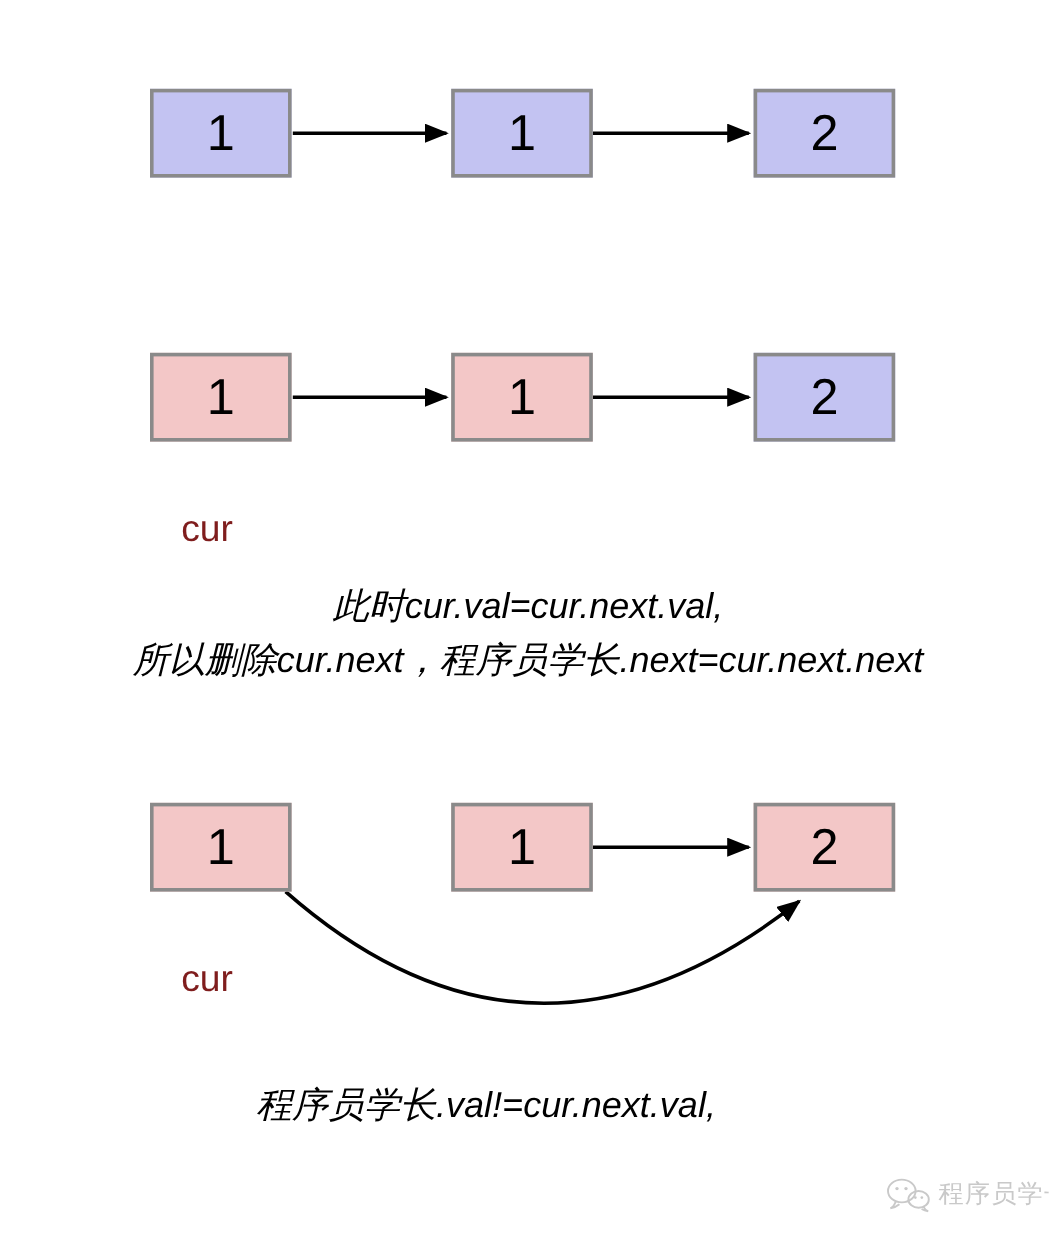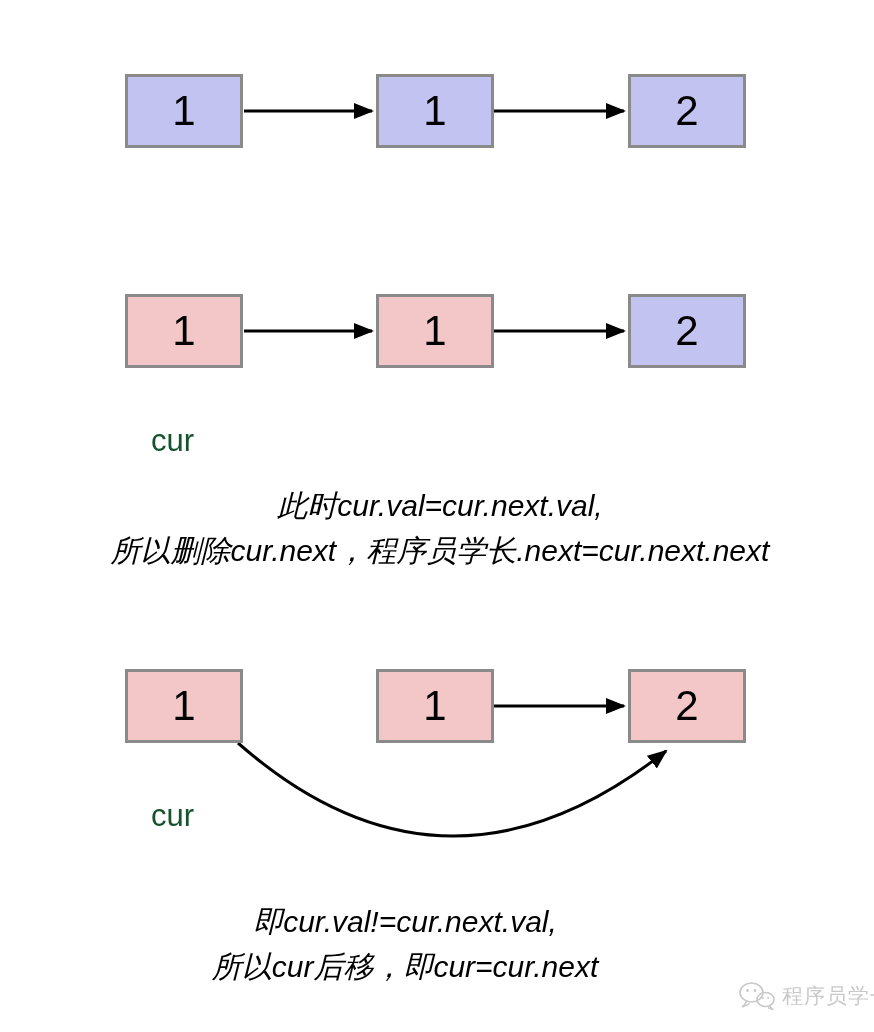--- a/index.html
+++ b/index.html
@@ -32,21 +32,21 @@
     color: #000;
   }
   .node[data-variant="blue"] { background: var(--node-blue, #c3c3f2); }
   .node[data-variant="pink"] { background: var(--node-pink, #f3c7c7); }
 
   .cur-label {
     position: absolute;
     left: 151px;
     font-size: 31px;
     line-height: 34px;
-    color: #14532d;
+    color: #7f1d1d;
     white-space: nowrap;
   }
   .cur-label.row-middle { top: 424px; }
   .cur-label.row-bottom { top: 799px; }
 
   .caption {
     position: absolute;
     text-align: center;
     font-size: 30px;
     line-height: 45px;
@@ -111,22 +111,21 @@
     <div>所以删除cur.next，程序员学长.next=cur.next.next</div>
   </div>
 
   <div class="node" style="left:125px; top:669px" data-variant="pink">1</div>
   <div class="node" style="left:376px; top:669px" data-variant="pink">1</div>
   <div class="node" style="left:628px; top:669px" data-variant="pink">2</div>
 
   <span class="cur-label row-bottom">cur</span>
 
   <div class="caption caption-2">
-    <div>即cur.val!=cur.next.val,</div>
-    <div>所以cur后移，即cur=cur.next</div>
+    <div>程序员学长.val!=cur.next.val,</div>
   </div>
 
   <div class="watermark">
     <span class="watermark-icon">
       <svg width="40" height="32" viewBox="0 0 40 32">
         <g fill="none" stroke="#c9c9c9" stroke-width="1.6">
           <ellipse cx="14.5" cy="12.5" rx="11.5" ry="9.5"></ellipse>
           <path d="M9.5,21 Q8,25.5 5,27 Q9.5,26 12.5,23.5"></path>
           <ellipse cx="28.5" cy="19.5" rx="8.5" ry="7"></ellipse>
           <path d="M32.5,25.5 Q34,28.5 36.5,29.5 Q33.5,29 31,27.5"></path>

